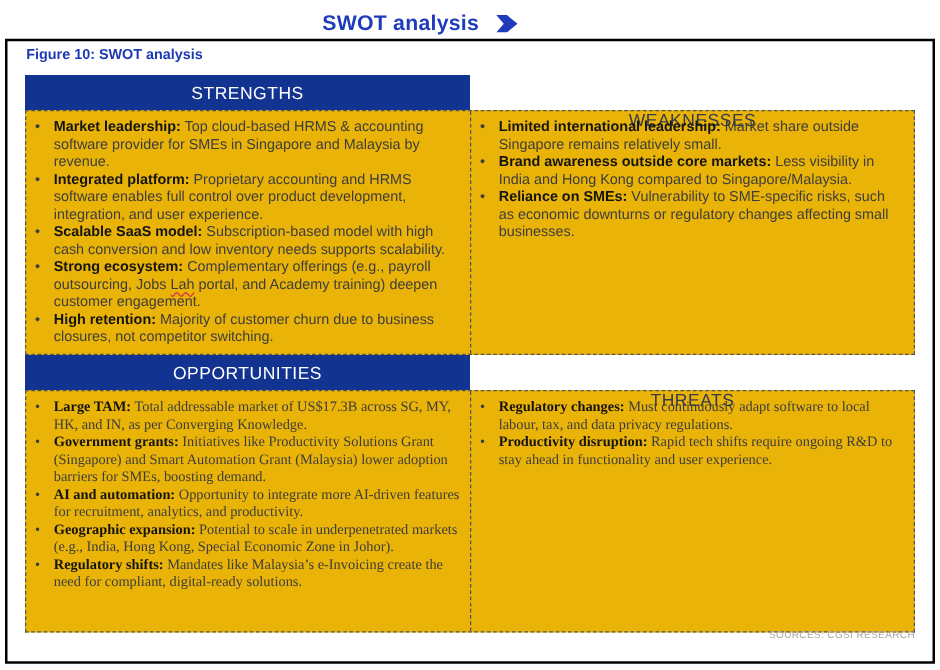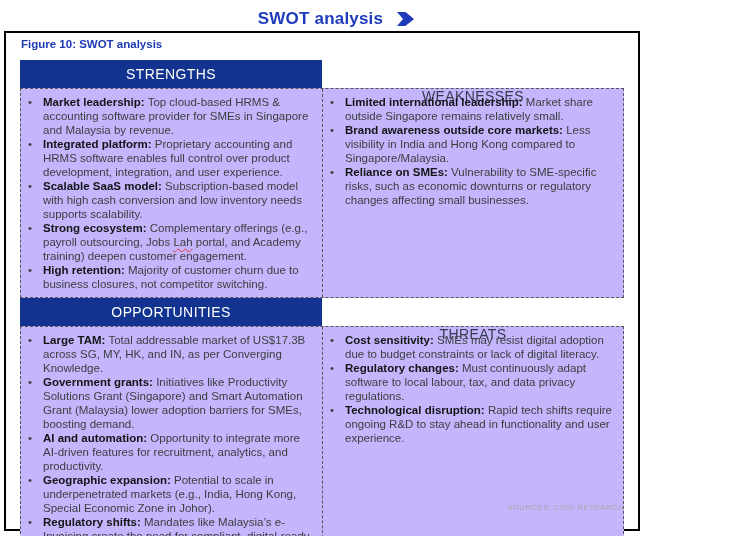--- a/index.html
+++ b/index.html
@@ -25,21 +25,21 @@
     font-size: 17px;
     font-weight: bold;
     letter-spacing: 0.2px;
   }
   .title-arrow { display: inline-flex; align-items: center; }
 
   
   .figure-box {
     position: relative;
     margin-left: 4px;
-    width: 636px;
+    width: 744px;
     height: 500px;
     border: 2px solid #000000;
     background: #ffffff;
   }
   .figure-label {
     color: #1d39b4;
     font-size: 11.5px;
     font-weight: bold;
     padding: 5px 0 0 15px;
     height: 22px;
@@ -56,24 +56,24 @@
     font-size: 14px;
     letter-spacing: 0.4px;
     text-align: right;
   }
   .hdr.dark  { background: #123390; color: #ffffff; }
   .hdr.light { background: #a9b5d8; color: #333b4f; margin-top: 36px; }
 
   .content-row {
     display: flex;
     border: 1px dashed #555555;
-    background: #c4b5fd;
+    background: #eab308;
   }
   .content-row.r1 { min-height: 196px; }
-  .content-row.r2 { min-height: 194px; }
+  .content-row.r2 { min-height: 194px; font-family: Liberation Serif, serif; }
   .cell { flex: 1 1 50%; padding: 6px 4px 6px 0; }
   .cell + .cell { border-left: 1px dashed #555555; }
 
   ul.bullets { list-style: none; font-size: 11.5px; line-height: 14px; color: #3d3d3d; }
   ul.bullets li {
     display: grid;
     grid-template-columns: 22px 1fr;
     padding-right: 4px;
   }
   ul.bullets li::before {
@@ -185,30 +185,27 @@
 
             <li>
               <span><span class="term">Regulatory shifts:</span> <span>Mandates like Malaysia’s e-Invoicing create the need for compliant, digital-ready solutions.</span></span>
             </li>
           </ul>
       </div>
       <div class="cell">
         <ul class="bullets">
 
 
-            <li>
-              <span><span class="term">Cost sensitivity:</span> <span>SMEs may resist digital adoption due to budget constraints or lack of digital literacy.</span></span>
-            </li>
 
             <li>
               <span><span class="term">Regulatory changes:</span> <span>Must continuously adapt software to local labour, tax, and data privacy regulations.</span></span>
             </li>
 
             <li>
-              <span><span class="term">Technological disruption:</span> <span>Rapid tech shifts require ongoing R&amp;D to stay ahead in functionality and user experience.</span></span>
+              <span><span class="term">Productivity disruption:</span> <span>Rapid tech shifts require ongoing R&amp;D to stay ahead in functionality and user experience.</span></span>
             </li>
           </ul>
       </div>
     </div>
 
   </div>
 
   <div class="sources">SOURCES: CGSI RESEARCH</div>
 </div>
 

